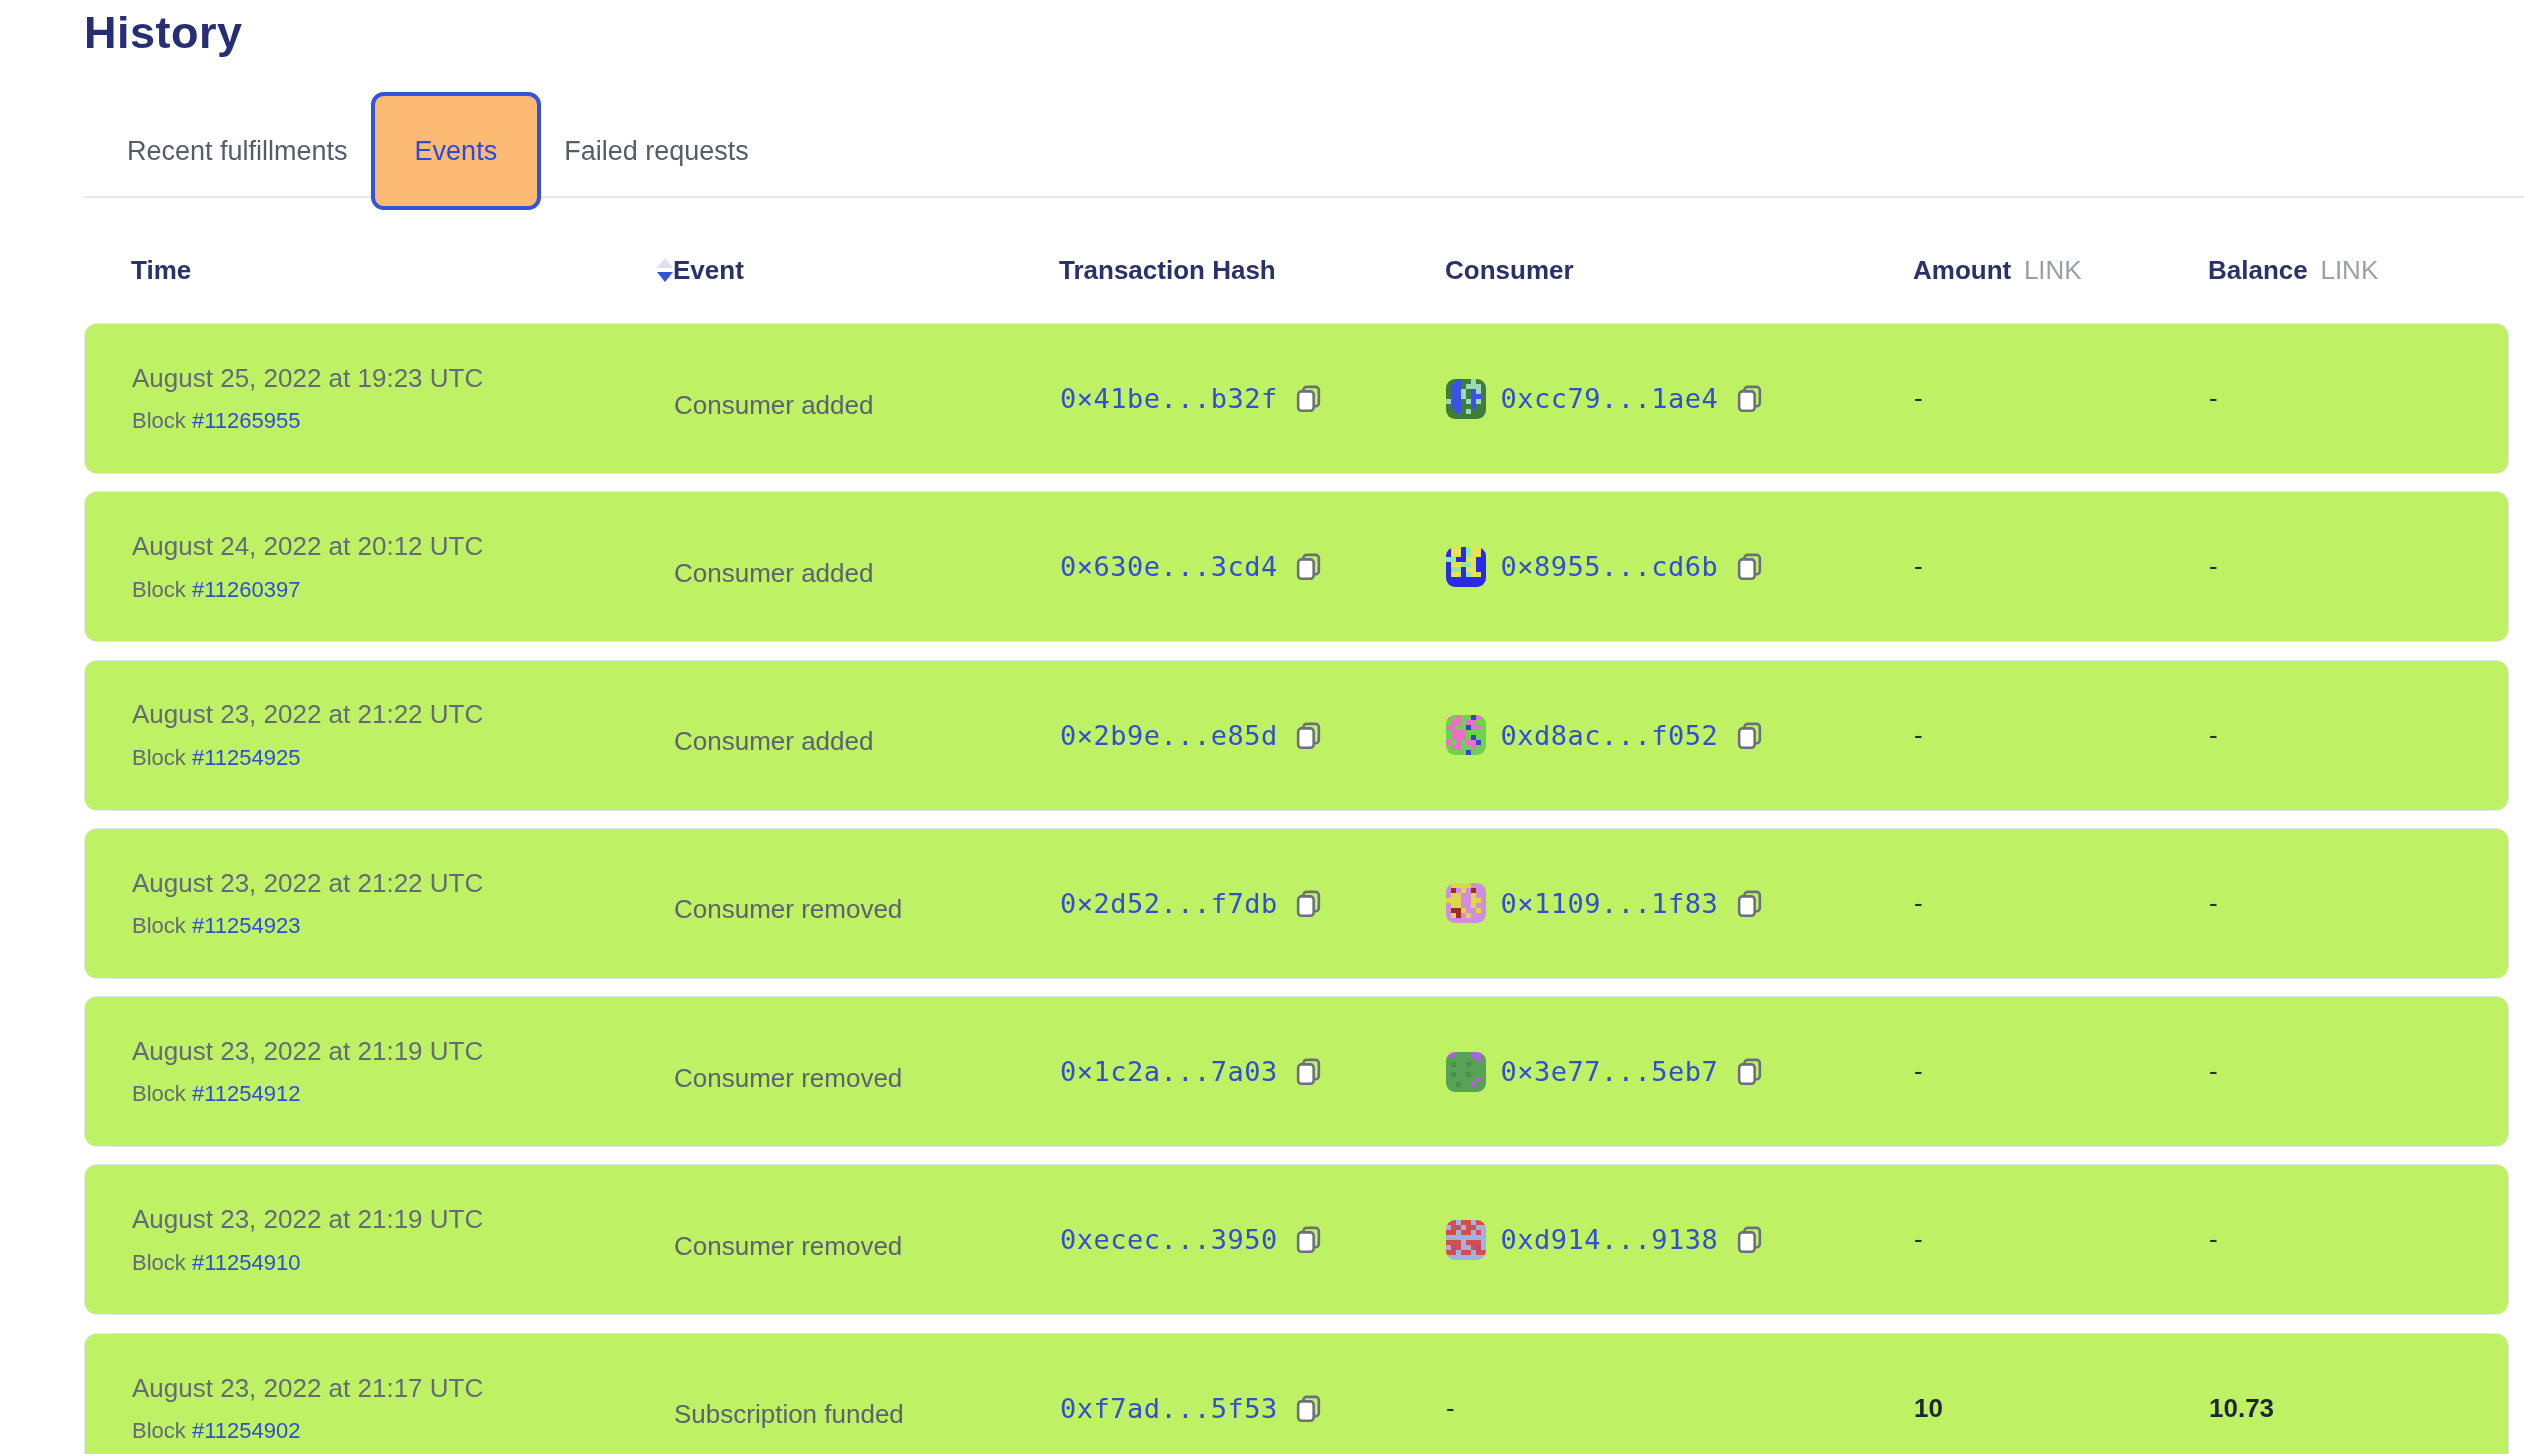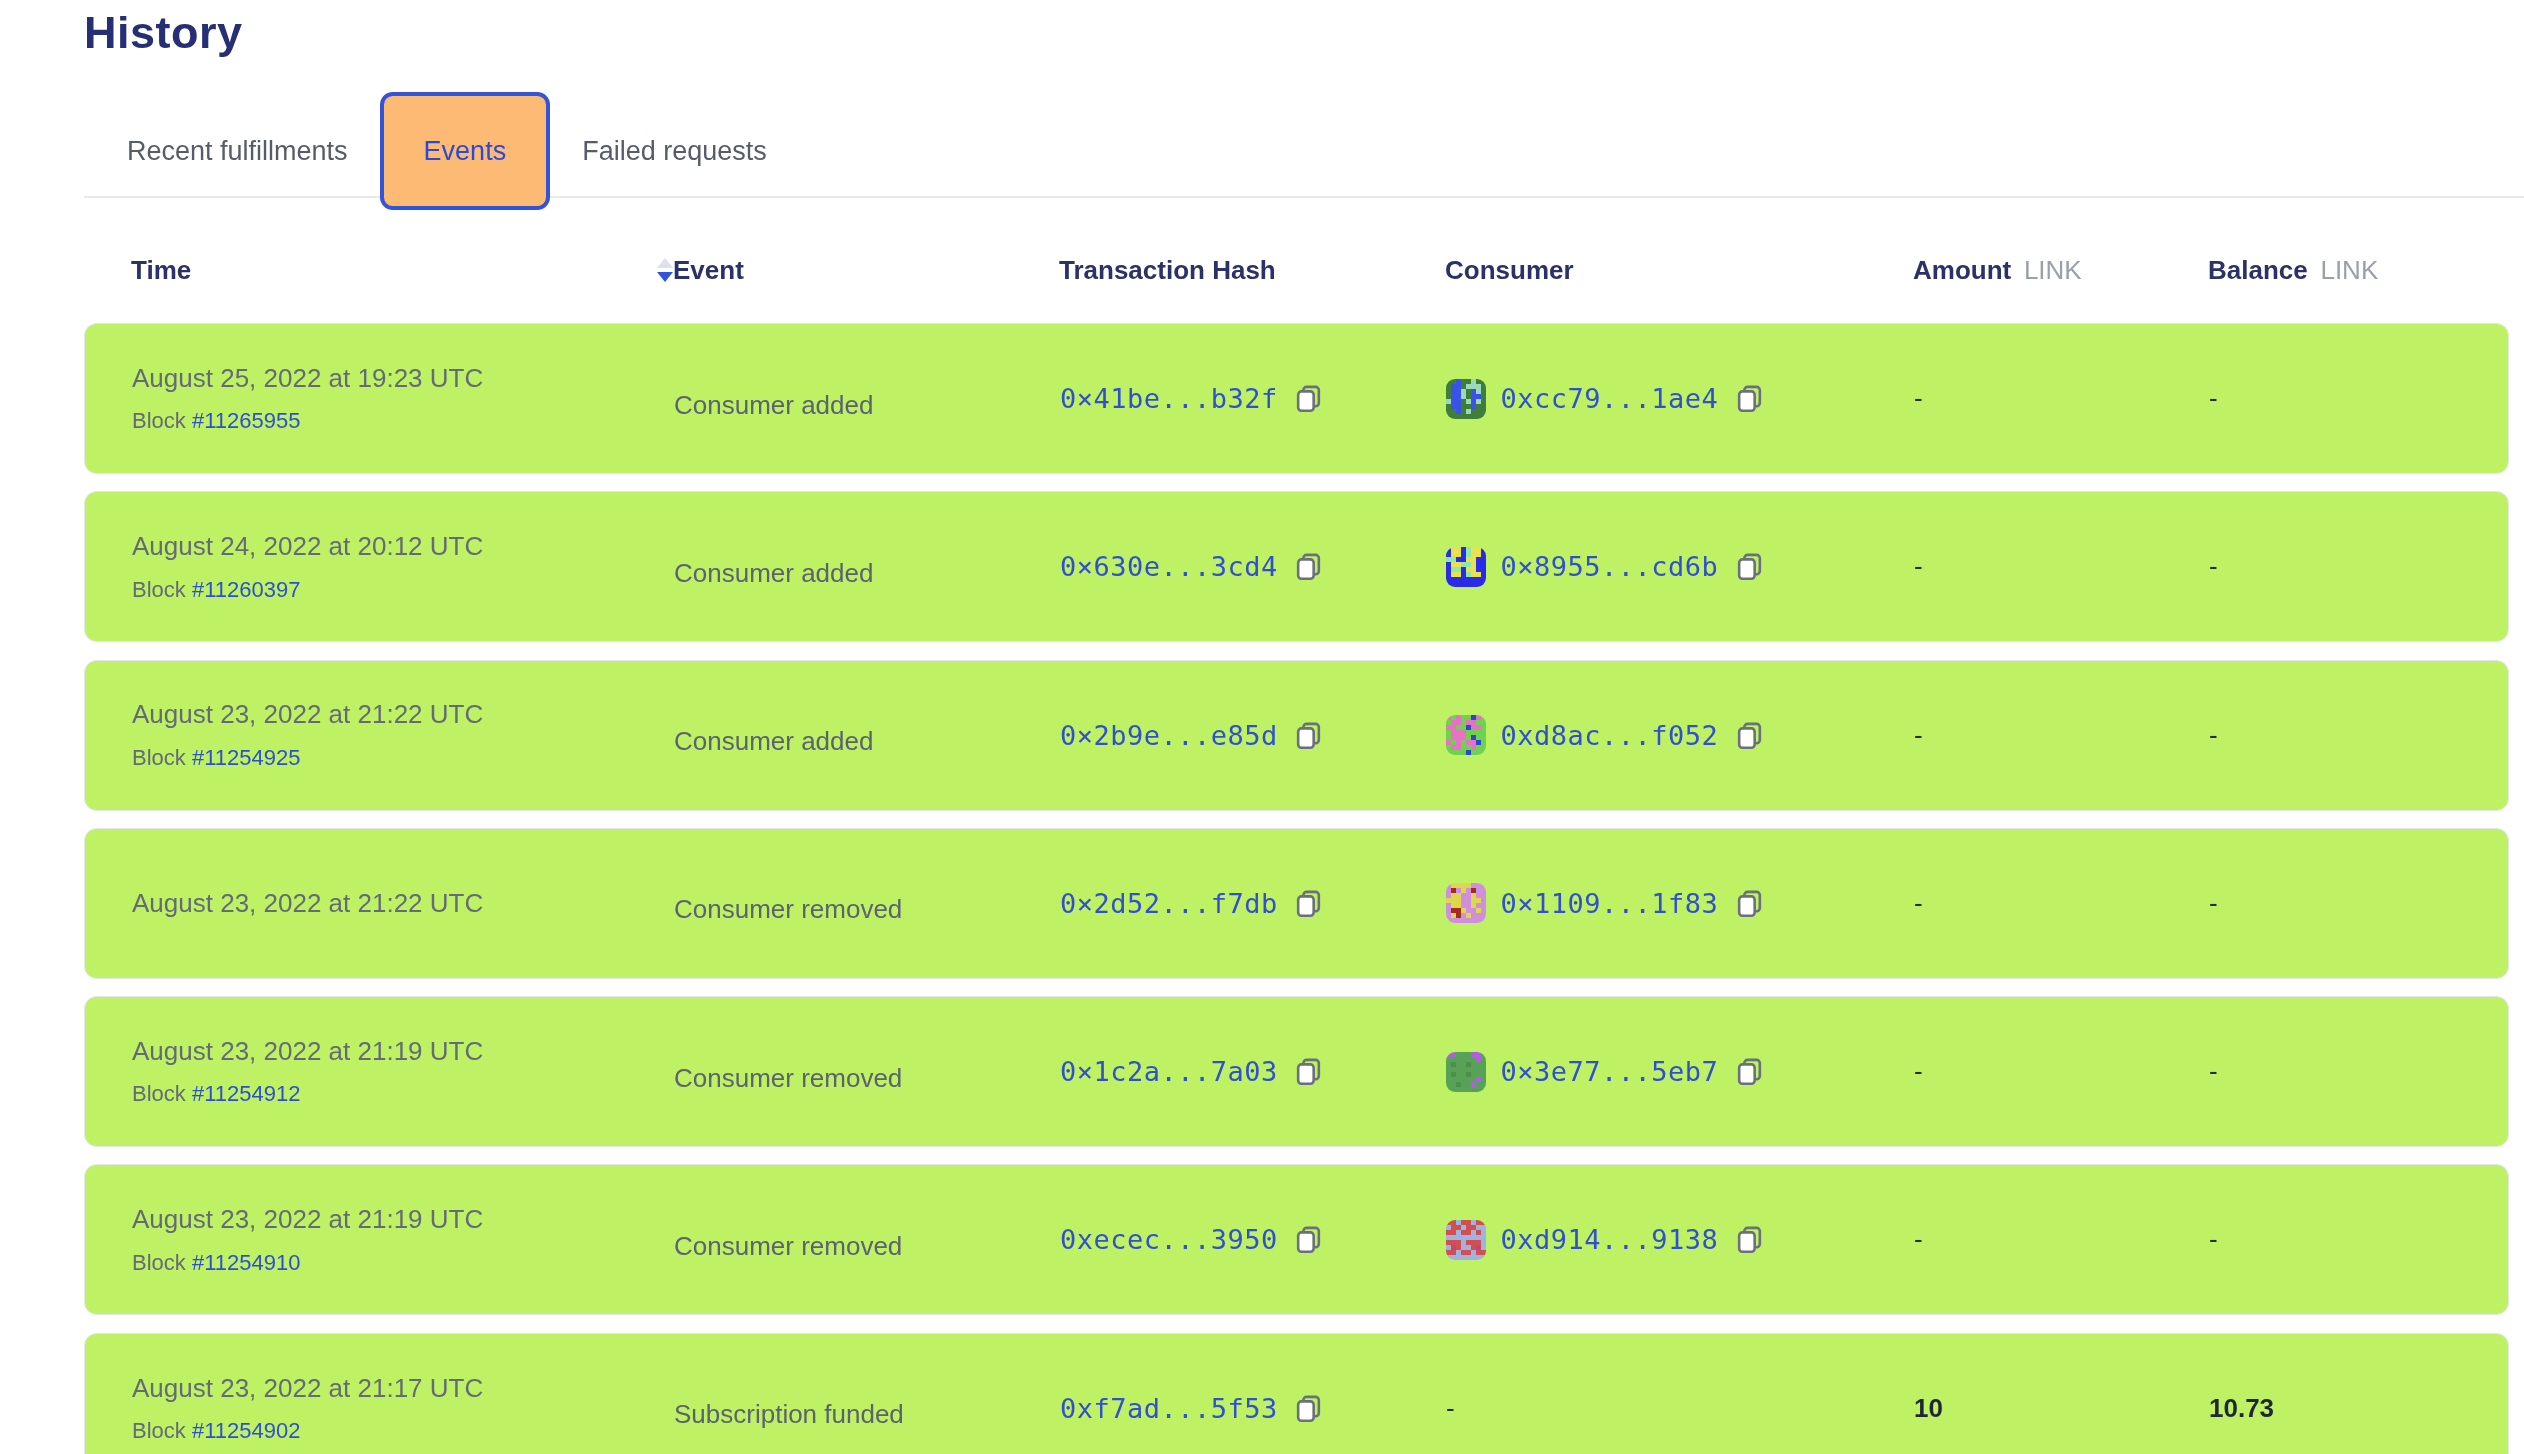--- a/index.html
+++ b/index.html
@@ -4,21 +4,21 @@
 <style>
   * { margin:0; padding:0; box-sizing:border-box; }
   html,body { width:2525px; height:1454px; overflow:hidden; background:#ffffff;
               font-family:"Liberation Sans", sans-serif; }
   .page { position:relative; width:2525px; height:1454px; }
 
   .page-title { position:absolute; left:84px; top:7.3px; font-size:45px; font-weight:700;
                 color:#272f74; letter-spacing:0.5px;text-align:right; }
 
   .tabs { position:absolute; left:127px; top:91px; height:120px; display:flex;
-          align-items:center; gap:32px; }
+          align-items:center; gap:23px; }
   .tab { font-size:27px; color:#555d6b; cursor:pointer; white-space:nowrap; }
   .tab.active { color:#2c49d8; border:4.5px solid #3353da; border-radius:12.7px;
                 height:118px; display:flex; align-items:center; padding:0 40px;
                 background:#fdba74; position:relative; z-index:2; }
 
   .tabs-divider { position:absolute; left:84px; top:196px; width:2441px; height:1.8px;
                   background:#e8e9eb; }
 
   .grid-cols { display:grid; grid-template-columns:542px 386px 386px 468px 295px auto;
                align-items:center; }
@@ -387,20 +387,24 @@
             </svg>
       </span>
     </div>
     <div class="dash">-</div>
     <div class="dash">-</div>
   </div>
 
   <div class="row-card grid-cols">
     <div class="cell-time">
       <span class="date">August 23, 2022 at 21:22 UTC</span>
+      <span class="block-line">
+        <span>Block </span>
+        <a class="block-link">#11254923</a>
+      </span>
     </div>
     <div class="event">Consumer removed</div>
     <div class="cell-hash">
       <a class="mono-link">0×2d52...f7db</a>
       <span class="copy-btn">
         <svg viewBox="0 0 24 24">
               <rect x="8" y="3" width="12" height="15" rx="2.5"></rect>
               <rect x="4" y="6.5" width="12" height="15" rx="2.5" fill="#ffffff"></rect>
             </svg>
       </span>

